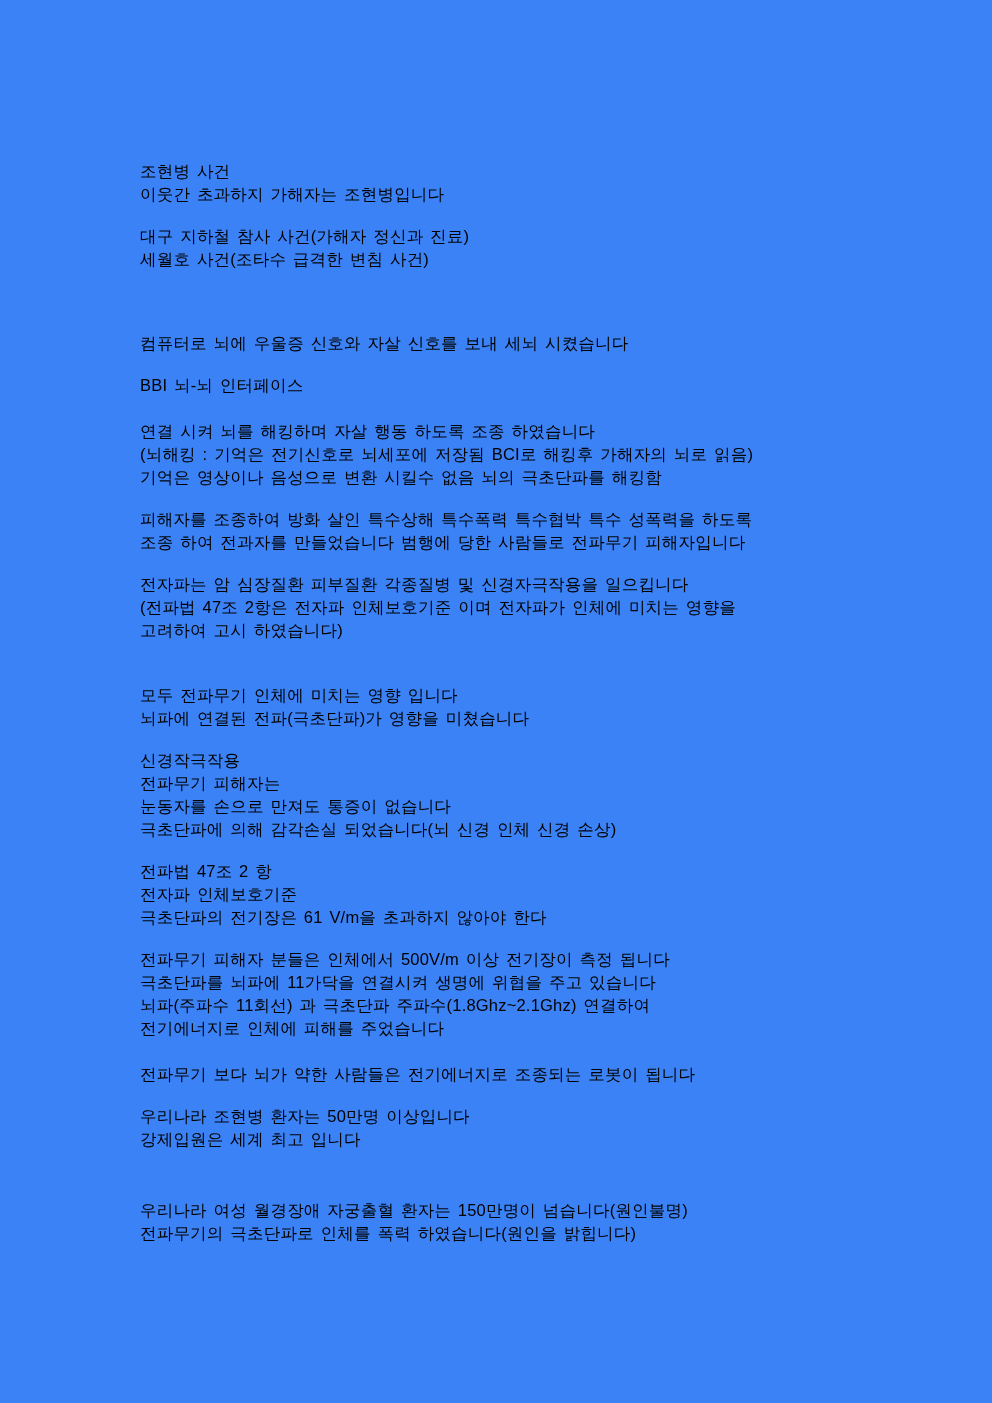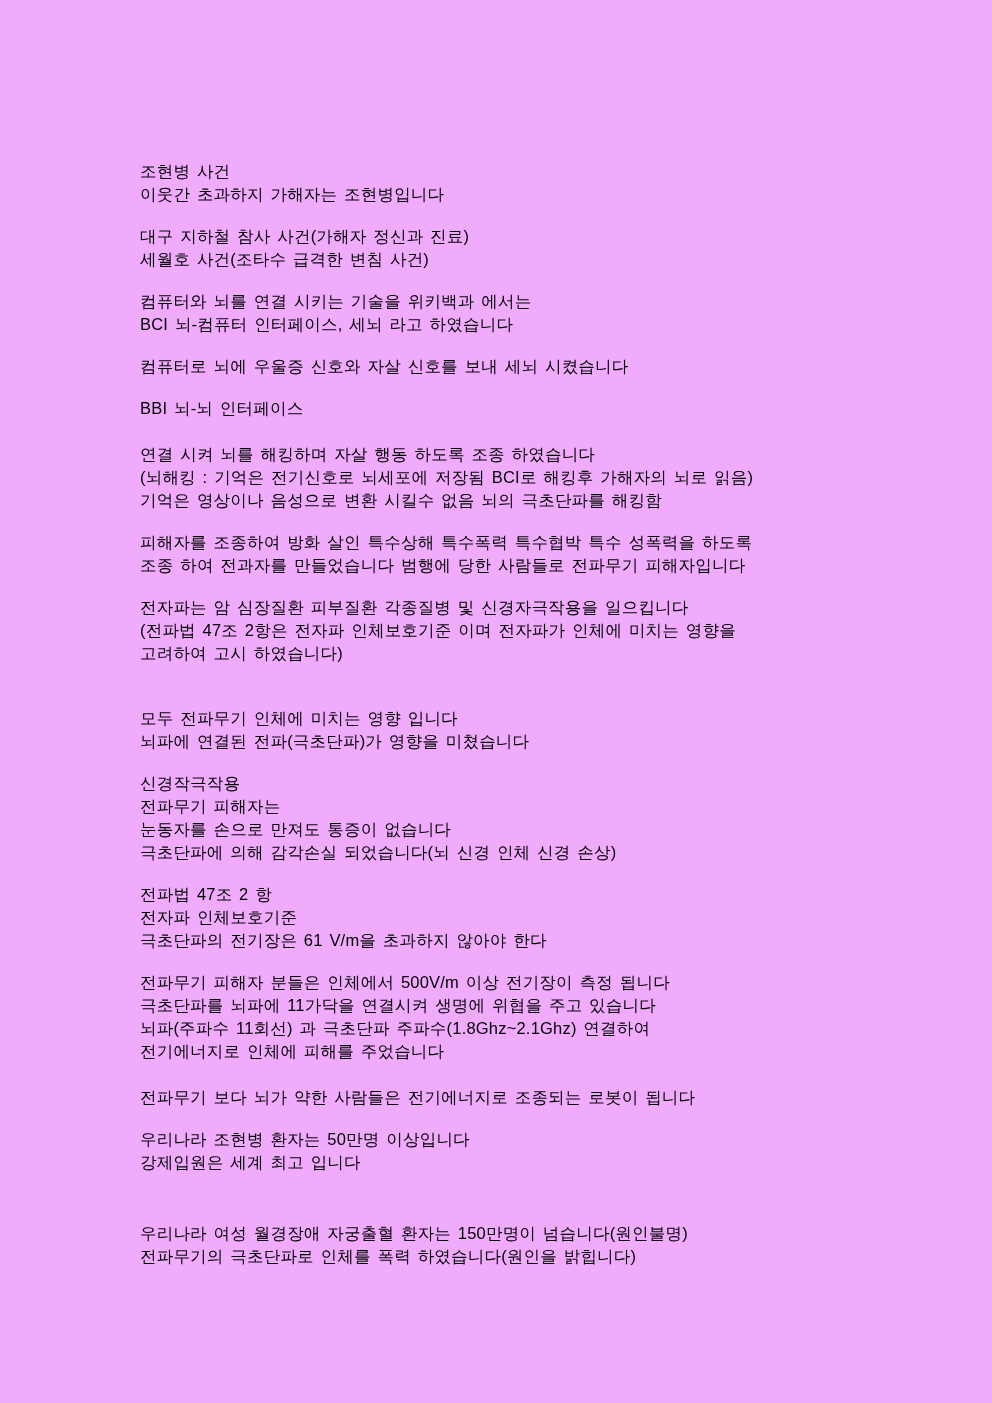--- a/index.html
+++ b/index.html
@@ -1,21 +1,21 @@
 <!DOCTYPE html>
 <html><head>
 <meta charset="utf-8">
 <style>
   * { margin: 0; padding: 0; box-sizing: border-box; }
   html, body { background: #ffffff; }
   .page {
     position: relative;
     width: 992px;
     height: 1403px;
-    background: #f0abfc;
+    background: #3b82f6;
     overflow: hidden;
     font-family: "Liberation Sans", "DejaVu Sans", sans-serif;
   }
   .doc {
     position: absolute;
     left: 140px;
     top: 160px;
     width: 760px;
     color: #000000;
     font-size: 16.5px;
@@ -29,21 +29,21 @@
   }
   .doc p:last-child { margin-bottom: 0; margin-top: 48px; }
 </style>
 </head>
 <body>
 
 <div class="page">
   <div class="doc" id="doc">
       <p><span>조현병 사건</span><br><span>이웃간 초과하지 가해자는 조현병입니다</span></p>
       <p><span>대구 지하철 참사 사건(가해자 정신과 진료)</span><br><span>세월호 사건(조타수 급격한 변침 사건)</span></p>
-      <p><span>컴퓨터와 뇌를 연결 시키는 기술을 위키백과 에서는</span><br><span>BCI 뇌-컴퓨터 인터페이스, 세뇌 라고 하였습니다</span></p>
+      <p><br></p>
       <p><span>컴퓨터로 뇌에 우울증 신호와 자살 신호를 보내 세뇌 시켰습니다</span></p>
       <p><span>BBI 뇌-뇌 인터페이스</span><br><br><span>연결 시켜 뇌를 해킹하며 자살 행동 하도록 조종 하였습니다</span><br><span>(뇌해킹 : 기억은 전기신호로 뇌세포에 저장됨 BCI로 해킹후 가해자의 뇌로 읽음)</span><br><span>기억은 영상이나 음성으로 변환 시킬수 없음 뇌의 극초단파를 해킹함</span></p>
       <p><span>피해자를 조종하여 방화 살인 특수상해 특수폭력 특수협박 특수 성폭력을 하도록</span><br><span>조종 하여 전과자를 만들었습니다 범행에 당한 사람들로 전파무기 피해자입니다</span></p>
       <p><span>전자파는 암 심장질환 피부질환 각종질병 및 신경자극작용을 일으킵니다</span><br><span>(전파법 47조 2항은 전자파 인체보호기준 이며 전자파가 인체에 미치는 영향을</span><br><span>고려하여 고시 하였습니다)</span></p>
       <p><br><span>모두 전파무기 인체에 미치는 영향 입니다</span><br><span>뇌파에 연결된 전파(극초단파)가 영향을 미쳤습니다</span></p>
       <p><span>신경작극작용</span><br><span>전파무기 피해자는</span><br><span>눈동자를 손으로 만져도 통증이 없습니다</span><br><span>극초단파에 의해 감각손실 되었습니다(뇌 신경 인체 신경 손상)</span></p>
       <p><span>전파법 47조 2 항</span><br><span>전자파 인체보호기준</span><br><span>극초단파의 전기장은 61 V/m을 초과하지 않아야 한다</span></p>
       <p><span>전파무기 피해자 분들은 인체에서 500V/m 이상 전기장이 측정 됩니다</span><br><span>극초단파를 뇌파에 11가닥을 연결시켜 생명에 위협을 주고 있습니다</span><br><span>뇌파(주파수 11회선) 과 극초단파 주파수(1.8Ghz~2.1Ghz) 연결하여</span><br><span>전기에너지로 인체에 피해를 주었습니다</span><br><br><span>전파무기 보다 뇌가 약한 사람들은 전기에너지로 조종되는 로봇이 됩니다</span></p>
       <p><span>우리나라 조현병 환자는 50만명 이상입니다</span><br><span>강제입원은 세계 최고 입니다</span></p>
       <p><span>우리나라 여성 월경장애 자궁출혈 환자는 150만명이 넘습니다(원인불명)</span><br><span>전파무기의 극초단파로 인체를 폭력 하였습니다(원인을 밝힙니다)</span></p>

